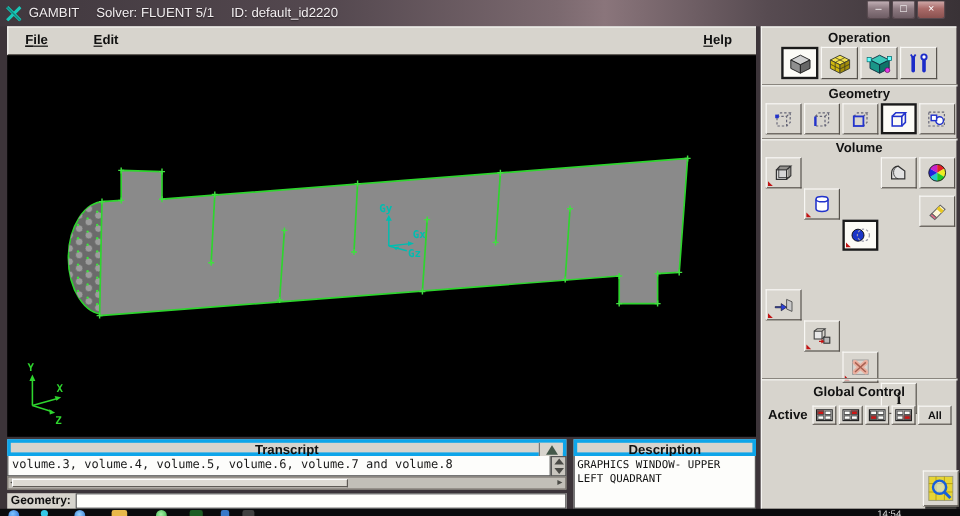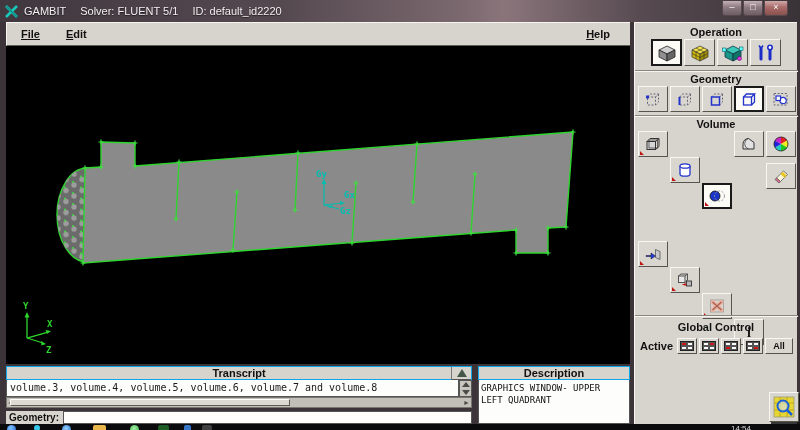--- a/index.html
+++ b/index.html
@@ -17,30 +17,30 @@
   .win-btn { width:20px; height:15px; margin-left:1px; border:1px solid #57484e; border-top:none;
     border-radius:0 0 3px 3px; background:linear-gradient(#c2b0b6,#8d7a81 45%,#6e5d64);
     color:#fff; font-size:9px; line-height:13px; text-align:center; cursor:default; }
   .win-btn.close { background:linear-gradient(#d0a9a9,#a96a68 45%,#8a5250); width:24px; }
 
   
   #menubar { position:absolute; left:6px; top:22px; width:624px; height:24px; background:#d7d4cd;
     border-top:1px solid #f6f5f2; border-left:1px solid #f6f5f2; border-bottom:1px solid #615d57;
     display:flex; align-items:center; font-size:11px; font-weight:bold; color:#111; }
   .menu-item { padding:2px 6px; }
-  #menu-file { margin-left:8px;text-decoration:underline; } #menu-edit { margin-left:14px;text-align:right; } #menu-solver { margin-left:16px;margin-top:43px; }
+  #menu-file { margin-left:8px;text-decoration:underline; } #menu-edit { margin-left:26px;text-align:right; } #menu-solver { margin-left:16px;margin-top:43px; }
   #menu-help { position:absolute; right:14px; }
   .menu-item u { text-underline-offset:1px; }
 
   
   #graphics { position:absolute; left:6px; top:46px; width:624px; height:318px; background:#000; }
 
   
   #transcript-panel { position:absolute; left:6px; top:366px; width:466px; height:42px; }
-  .bar-header { position:relative; height:14px; background:#d7d4cd; border:1px solid #0ea5e9;
+  .bar-header { position:relative; height:14px; background:#d7d4cd; border:3px solid #0ea5e9;
     font-size:11px; font-weight:bold; text-align:center; line-height:12px; color:#111; }
   #transcript-expand { position:absolute; right:0; top:0; width:20px; height:13px; background:#d7d4cd;
     border-left:1px solid #777; border-bottom:1px solid #555; display:flex; align-items:center; justify-content:center; }
   #transcript-expand .up-tri { width:0; height:0; border-left:5px solid transparent; border-right:5px solid transparent; border-bottom:8px solid #44584a; }
   #transcript-body { position:absolute; left:0; top:14px; width:453px; height:17px; background:#fdfdfb;
     border:1px solid #555; border-top:none; font-family:"DejaVu Sans Mono", monospace; font-size:10px;
     color:#1a1a1a; padding:2px 3px; white-space:nowrap; overflow:hidden; }
   #transcript-vscroll { position:absolute; left:453px; top:14px; width:13px; height:17px; background:#c9c6bf;
     border:1px solid #555; display:flex; flex-direction:column; align-items:center; justify-content:space-between; padding:1px 0; }
   .tiny-tri-up { width:0; height:0; border-left:4px solid transparent; border-right:4px solid transparent; border-bottom:5px solid #4a4a46; }

